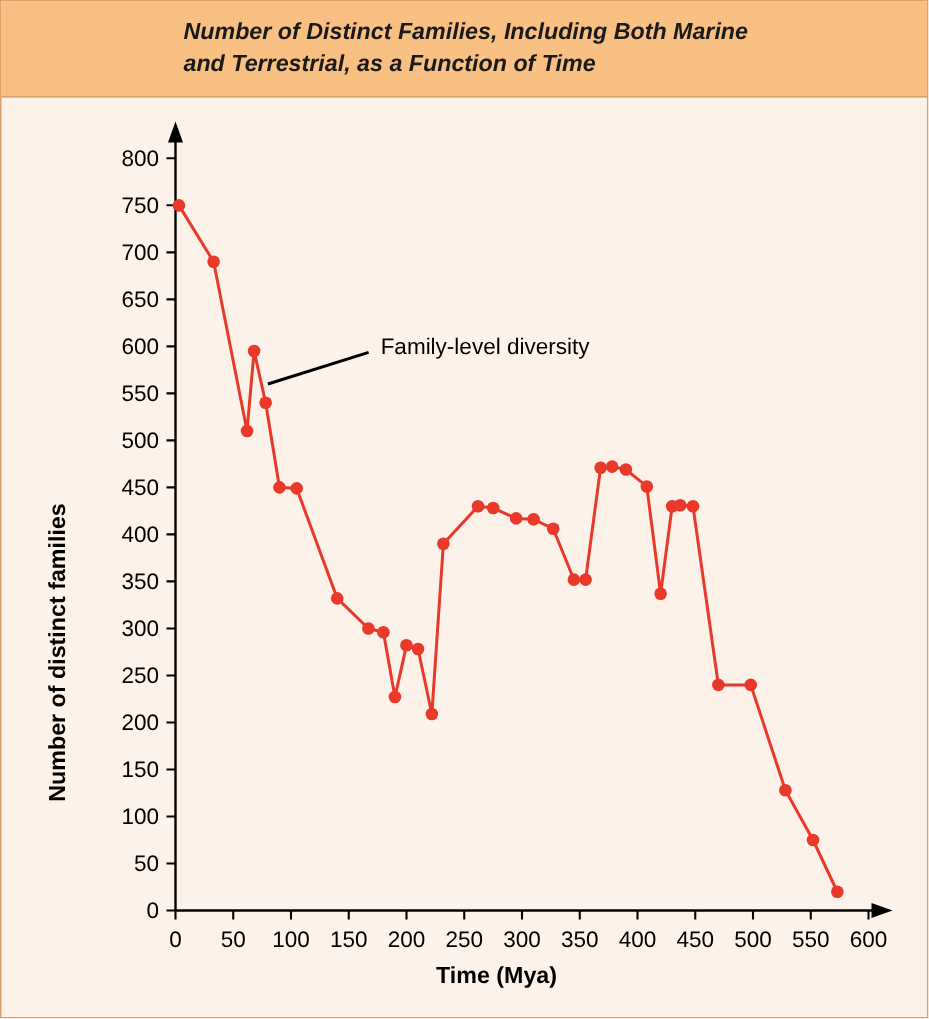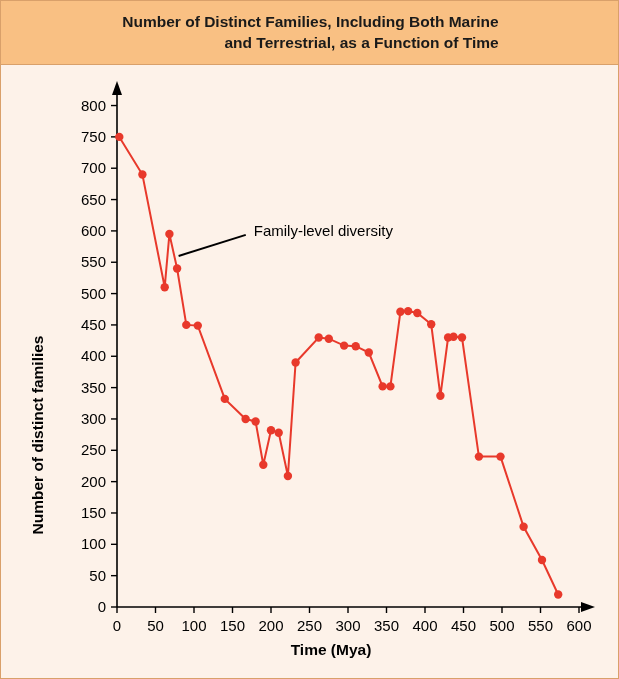--- a/index.html
+++ b/index.html
@@ -29,23 +29,24 @@
     background: #f9c083;
     border-bottom: 1px solid #d9a06a;
     display: flex;
     align-items: center;
     justify-content: center;
   }
   #title-text {
     font-size: 15.5px;
     font-weight: bold;
     color: #1a1a1a;
-    text-align: right;
+    text-align: left;
     line-height: 1.35;
     white-space: pre-line;
+    font-style: italic;
   }
   #plot-area {
     position: absolute;
     left: 0;
     top: 64px;
     width: 619px;
     height: 614px;
   }
   svg {
     display: block;

